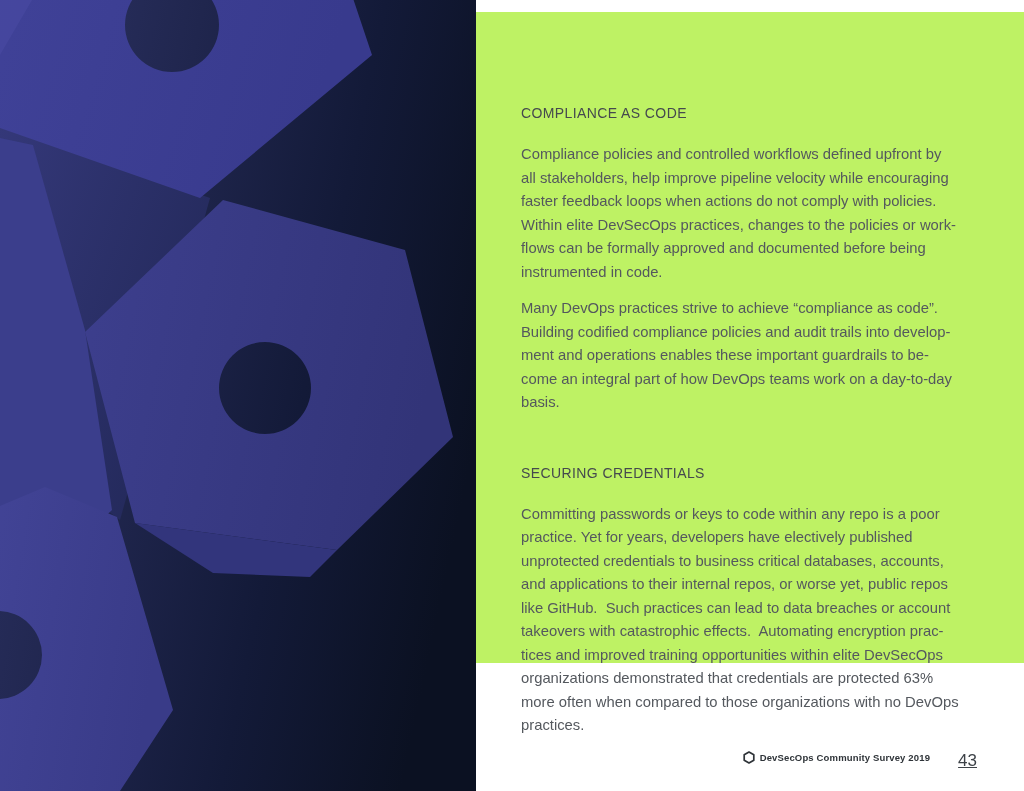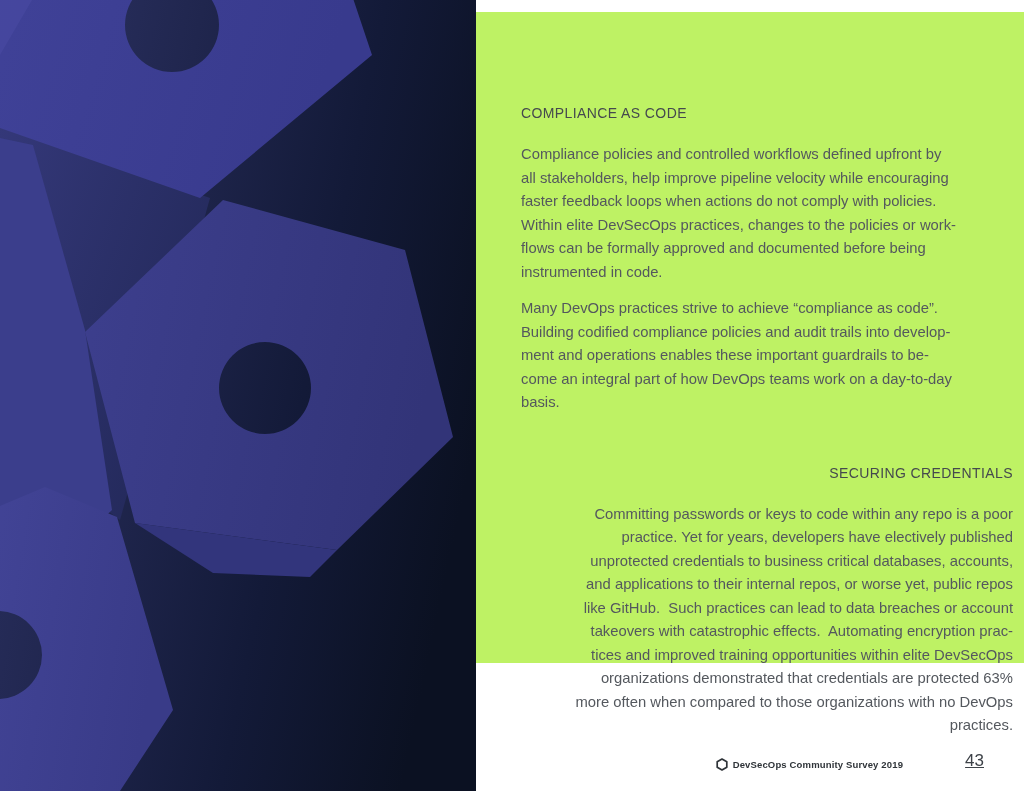--- a/index.html
+++ b/index.html
@@ -39,28 +39,27 @@
     line-height: 17px;
   }
   .body-para {
     font-size: 14.8px;
     font-weight: 400;
     color: #54585e;
     line-height: 23.5px;
     margin: 0 0 13px 0;
     white-space: pre;
   }
-  .section-block + .section-block { margin-top: 50px; text-align: right; }
+  .section-block + .section-block { margin-top: 50px; }
   .footer {
     position: absolute;
     top: 739px;
-    right: 40px;
+    right: 47px;
     display: flex;
-    align-items: flex-end;
-    gap: 34px;
+    align-items: flex-start;
   }
   .brand-wrap { display: flex; align-items: center; }
   .brand-icon { display: inline-block; margin-right: 5px; }
   .brand-text {
     font-size: 9.5px;
     font-weight: 700;
     letter-spacing: 0.15px;
     color: #2e3338;
   }
   .page-number {

